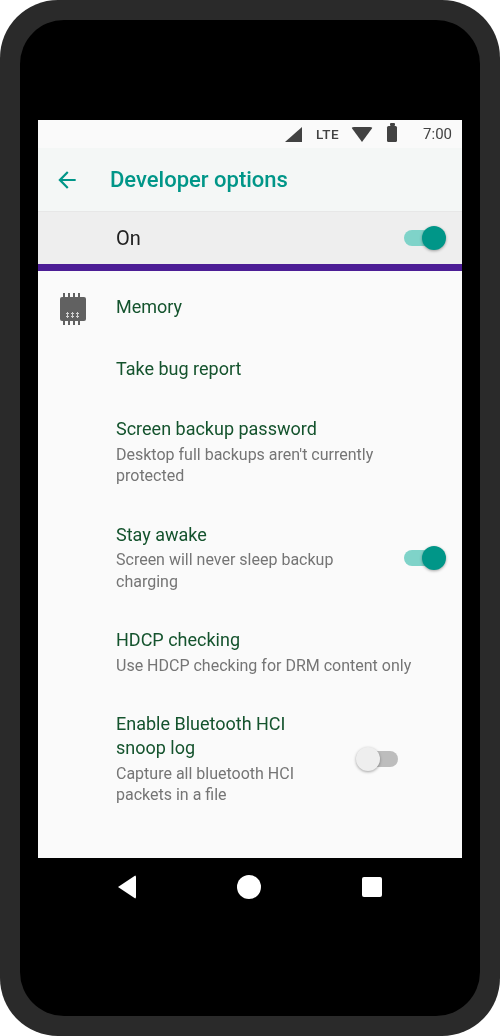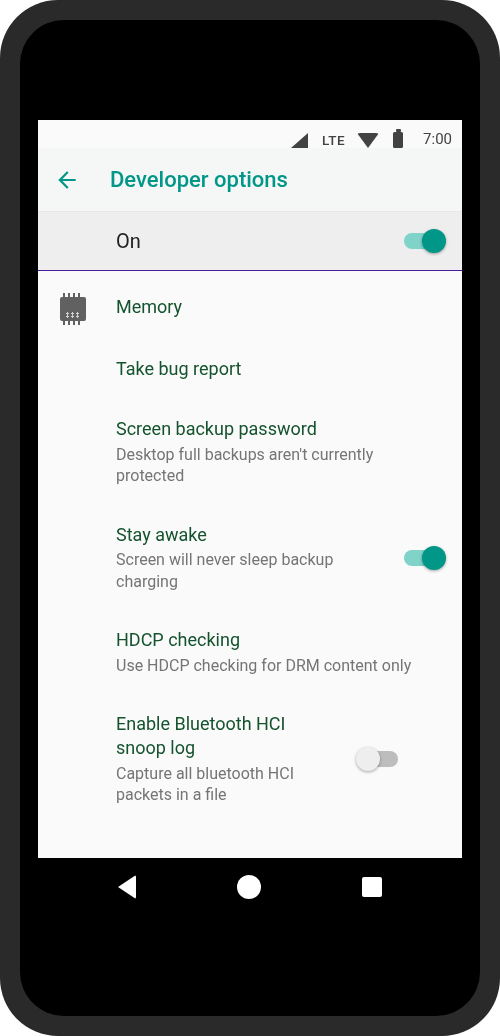--- a/index.html
+++ b/index.html
@@ -41,29 +41,29 @@
   .screen {
     position: absolute;
     top: 100px; bottom: 100px; left: 18px; right: 18px;
     background: #fafafa;
     overflow: hidden;
   }
 
   
   .statusbar {
     height: 28px;
-    display: flex; align-items: flex-end; justify-content: flex-end;
+    display: flex; align-items: center; justify-content: flex-end;
     padding: 0 10px 0 0;
     gap: 12px;
     color: #424242;
     font-size: 15px;
     background: #fafafa;
   }
   .statusbar .lte { font-weight: 500; letter-spacing: 0.5px; font-size: 13.5px; }
-  .statusbar .time { margin-left: 6px; font-size: 15px; }
+  .statusbar .time { margin-left: 12px; font-size: 15px; }
   .sig-tri {
     width: 0; height: 0;
     border-style: solid;
     border-width: 0 0 15px 17px;
     border-color: transparent transparent #424242 transparent;
     margin-right: 2px;
   }
   .wifi {
     width: 0; height: 0;
     border-style: solid;
@@ -95,21 +95,21 @@
     color: #009688;
   }
   .appbar-title {
     color: #009688; font-size: 22px; font-weight: 500;
   }
 
   
   .master {
     height: 59px;
     background: #eeeeee;
-    border-bottom: 1px solid #4c1d95;
+    border-bottom: 7px solid #4c1d95;
     display: flex; align-items: center; justify-content: space-between;
     padding: 0 18px 0 78px;
   }
   .master-label { font-size: 20px; color: #212121; }
 
   
   .list { padding-top: 6px; }
   .row {
     display: flex;
     padding: 18px 18px 18px 14px;

